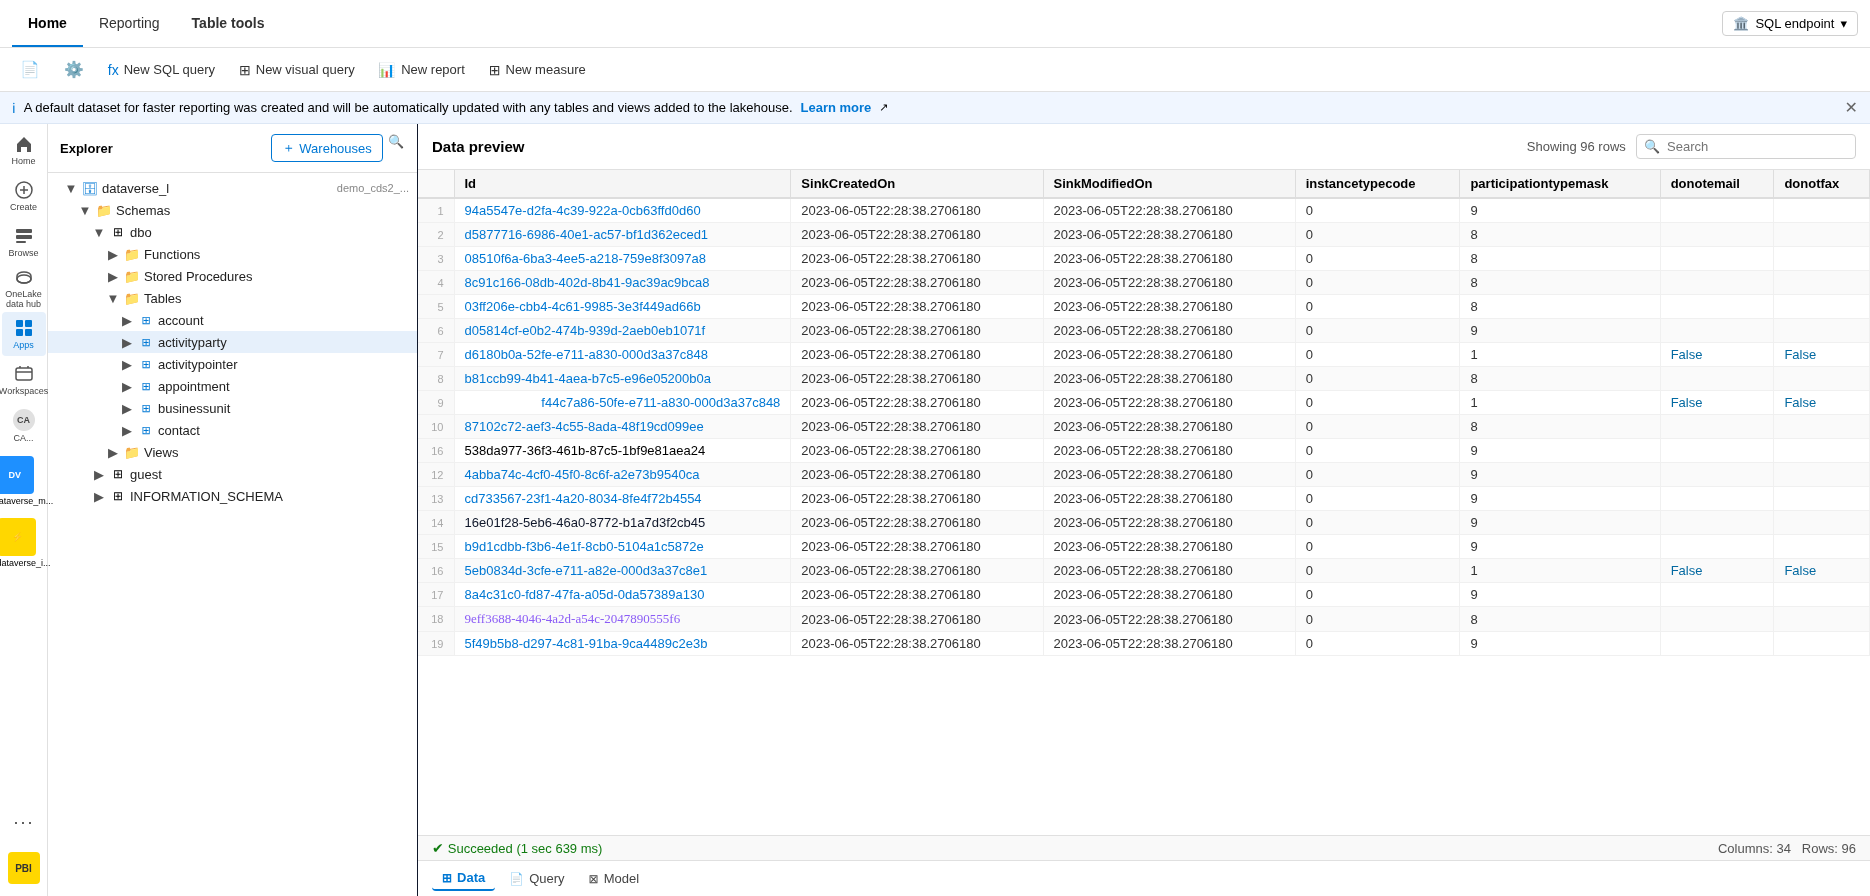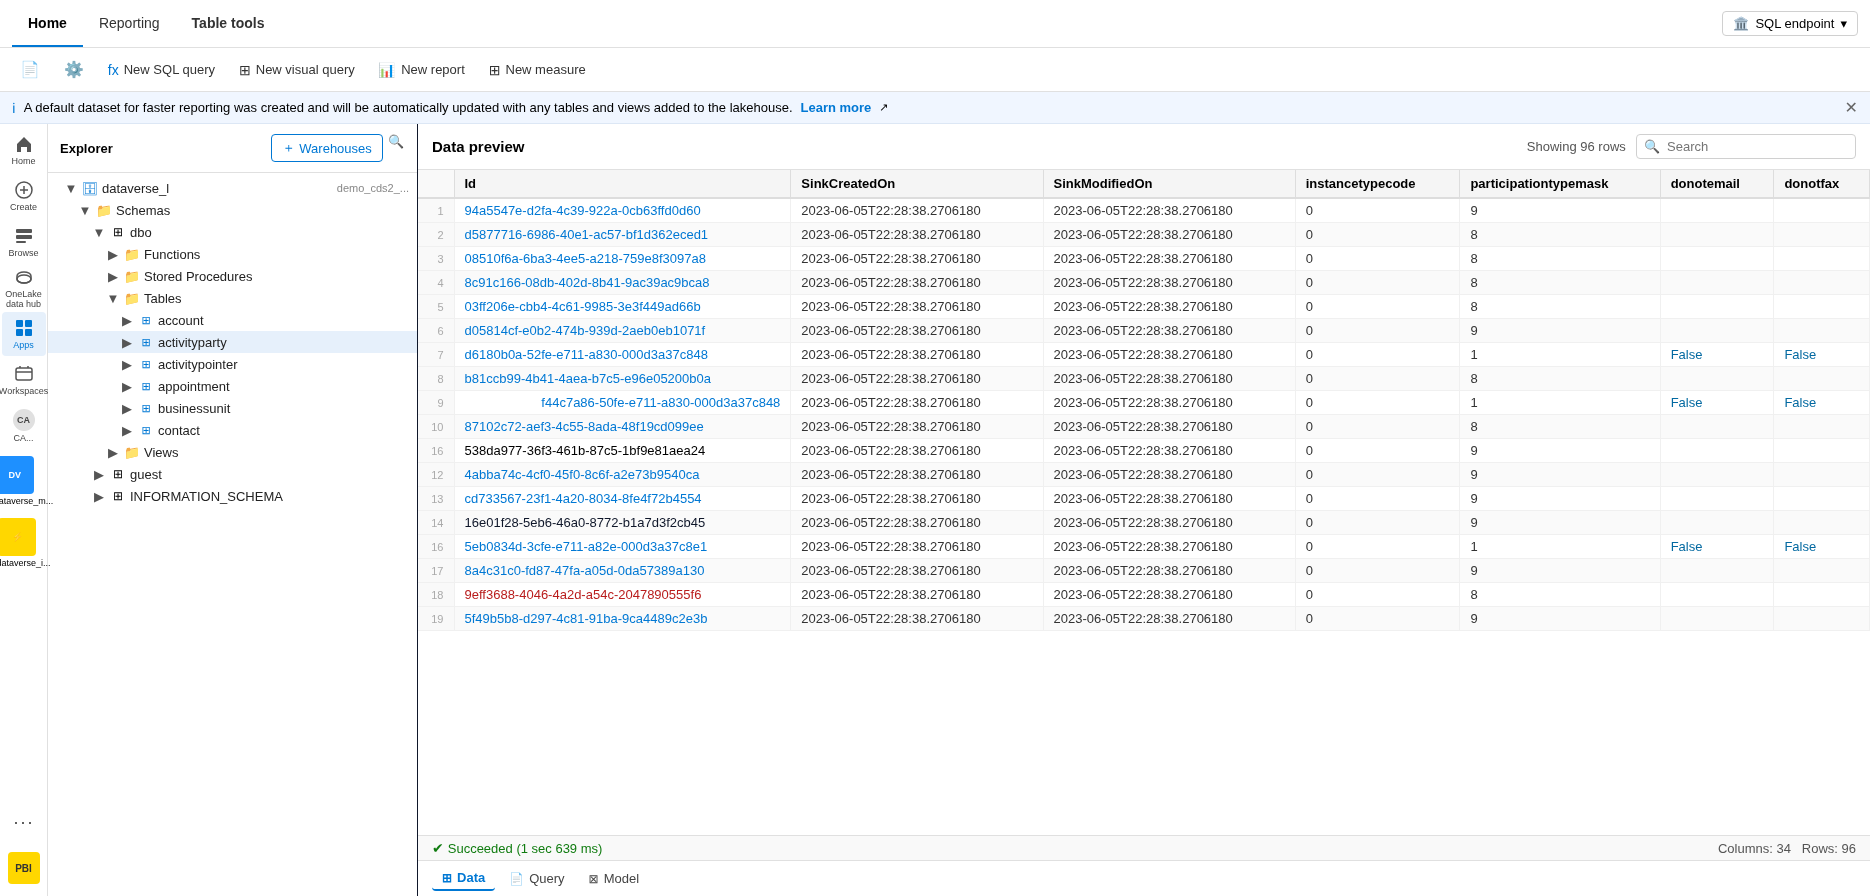--- a/index.html
+++ b/index.html
@@ -471,20 +471,30 @@
       <td class="row-num-col">14</td>
       <td style="color:#0f172a;">16e01f28-5eb6-46a0-8772-b1a7d3f2cb45</td>
       <td style="color:#333;">2023-06-05T22:28:38.2706180</td>
       <td style="color:#333;">2023-06-05T22:28:38.2706180</td>
       <td class="num">0</td>
       <td class="num">9</td>
       <td class="bool-val"></td>
       <td class="bool-val"></td>
     </tr>
             <tr>
+      <td class="row-num-col">15</td>
+      <td style="color:#0078d4;">b9d1cdbb-f3b6-4e1f-8cb0-5104a1c5872e</td>
+      <td style="color:#333;">2023-06-05T22:28:38.2706180</td>
+      <td style="color:#333;">2023-06-05T22:28:38.2706180</td>
+      <td class="num">0</td>
+      <td class="num">9</td>
+      <td class="bool-val"></td>
+      <td class="bool-val"></td>
+    </tr>
+            <tr>
       <td class="row-num-col">16</td>
       <td style="color:#0078d4;">5eb0834d-3cfe-e711-a82e-000d3a37c8e1</td>
       <td style="color:#333;">2023-06-05T22:28:38.2706180</td>
       <td style="color:#333;">2023-06-05T22:28:38.2706180</td>
       <td class="num">0</td>
       <td class="num">1</td>
       <td class="bool-val">False</td>
       <td class="bool-val">False</td>
     </tr>
             <tr>
@@ -492,21 +502,21 @@
       <td style="color:#0078d4;">8a4c31c0-fd87-47fa-a05d-0da57389a130</td>
       <td style="color:#333;">2023-06-05T22:28:38.2706180</td>
       <td style="color:#333;">2023-06-05T22:28:38.2706180</td>
       <td class="num">0</td>
       <td class="num">9</td>
       <td class="bool-val"></td>
       <td class="bool-val"></td>
     </tr>
             <tr>
       <td class="row-num-col">18</td>
-      <td style="color:#b91c1c;">9eff3688-4046-4a2d-a54c-2047890555f6</td>
+      <td style="color:#8b5cf6;font-family:Liberation Serif, serif;">9eff3688-4046-4a2d-a54c-2047890555f6</td>
       <td style="color:#333;">2023-06-05T22:28:38.2706180</td>
       <td style="color:#333;">2023-06-05T22:28:38.2706180</td>
       <td class="num">0</td>
       <td class="num">8</td>
       <td class="bool-val"></td>
       <td class="bool-val"></td>
     </tr>
             <tr>
       <td class="row-num-col">19</td>
       <td style="color:#0078d4;">5f49b5b8-d297-4c81-91ba-9ca4489c2e3b</td>

